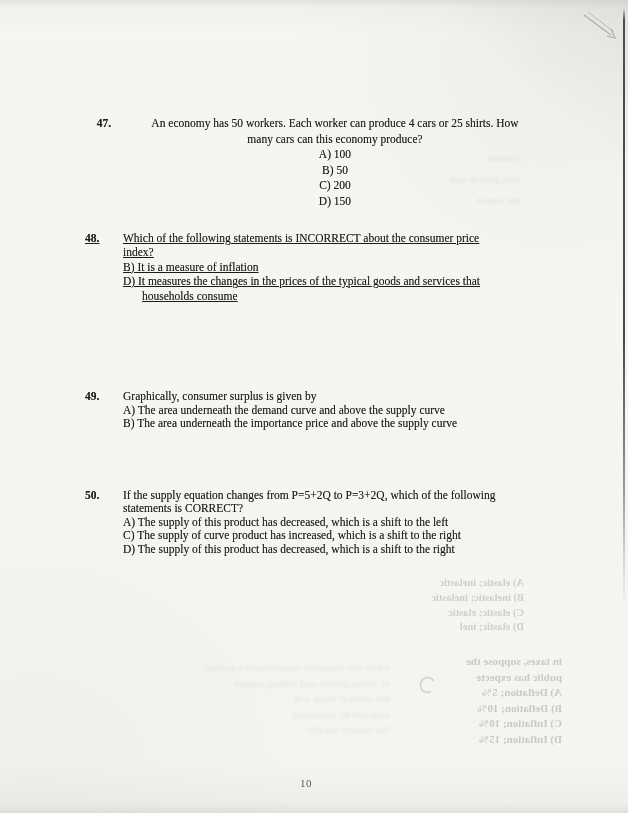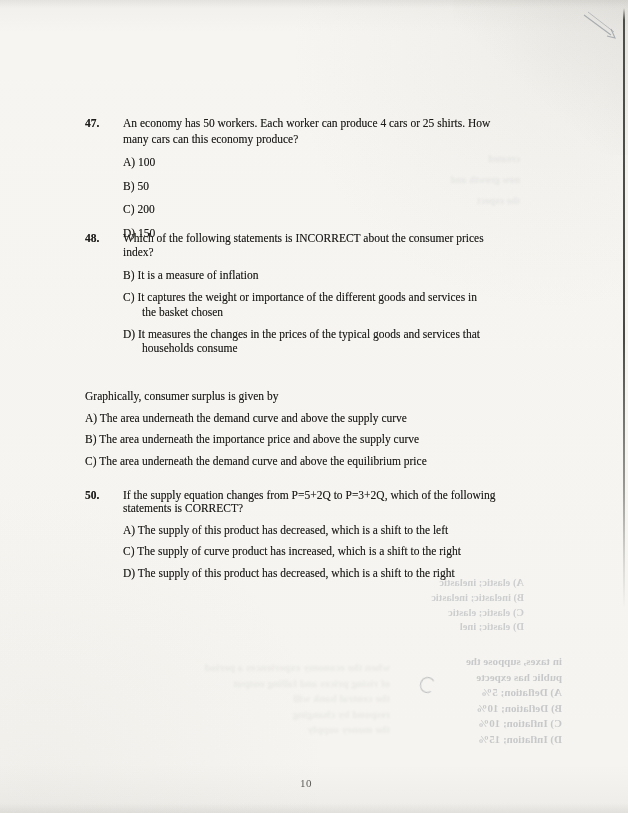--- a/index.html
+++ b/index.html
@@ -31,23 +31,23 @@
       rgba(35,35,32,0.82) 55%, rgba(40,40,36,0.45) 80%, rgba(45,45,40,0.15) 92%, transparent 100%);
   }
   .pencil-arrow{position:absolute;left:580px;top:8px;width:48px;height:40px;}
 
   
   .question{position:absolute;left:85px;display:flex;font-size:11.5px;
     text-shadow:0 0 0.4px rgba(20,20,18,0.45);}
   .qnum{width:38px;font-weight:bold;flex:0 0 38px;}
   .qbody{width:424px;}
   .qtext{white-space:pre-line;}
-  .opt{white-space:pre-line;padding-left:19px;text-indent:-19px;margin-top:8px;}
-  .q47{top:116px;line-height:15.6px;}
-  .q48{top:231px;line-height:14.4px;}
+  .opt{white-space:pre-line;padding-left:19px;text-indent:-19px;}
+  .q47{top:116px;line-height:15.6px;text-align:center;}
+  .q48{top:231px;line-height:14.4px;text-decoration:underline;}
   .q49{top:390px;line-height:13.7px;}
   .q50{top:489px;line-height:13.4px;justify-content:space-between;}
 
   .pagenum{position:absolute;top:777px;left:0;width:612px;text-align:center;
     font-size:11px;color:#5c5b58;letter-spacing:0.5px;}
 
   
   .ghost{
     position:absolute;transform:scaleX(-1);white-space:pre-line;
     color:#6f7680;font-weight:bold;filter:blur(0.6px);pointer-events:none;
@@ -95,36 +95,34 @@
       <div class="opt">A) 100</div>
       <div class="opt">B) 50</div>
       <div class="opt">C) 200</div>
       <div class="opt">D) 150</div>
     </div>
   </div>
 
   <div class="question q48">
     <div class="qnum">48.</div>
     <div class="qbody">
-      <div class="qtext">Which of the following statements is INCORRECT about the consumer prices
+      <div class="qtext">Which of the following statements is INCORRECT about the consumer price
 index?</div>
       <div class="opt">B) It is a measure of inflation</div>
-      <div class="opt">C) It captures the weight or importance of the different goods and services in
-the basket chosen</div>
       <div class="opt">D) It measures the changes in the prices of the typical goods and services that
 households consume</div>
     </div>
   </div>
 
   <div class="question q49">
+    <div class="qnum">49.</div>
     <div class="qbody">
       <div class="qtext">Graphically, consumer surplus is given by</div>
       <div class="opt">A) The area underneath the demand curve and above the supply curve</div>
       <div class="opt">B) The area underneath the importance price and above the supply curve</div>
-      <div class="opt">C) The area underneath the demand curve and above the equilibrium price</div>
     </div>
   </div>
 
   <div class="question q50">
     <div class="qnum">50.</div>
     <div class="qbody">
       <div class="qtext">If the supply equation changes from P=5+2Q to P=3+2Q, which of the following
 statements is CORRECT?</div>
       <div class="opt">A) The supply of this product has decreased, which is a shift to the left</div>
       <div class="opt">C) The supply of curve product has increased, which is a shift to the right</div>

